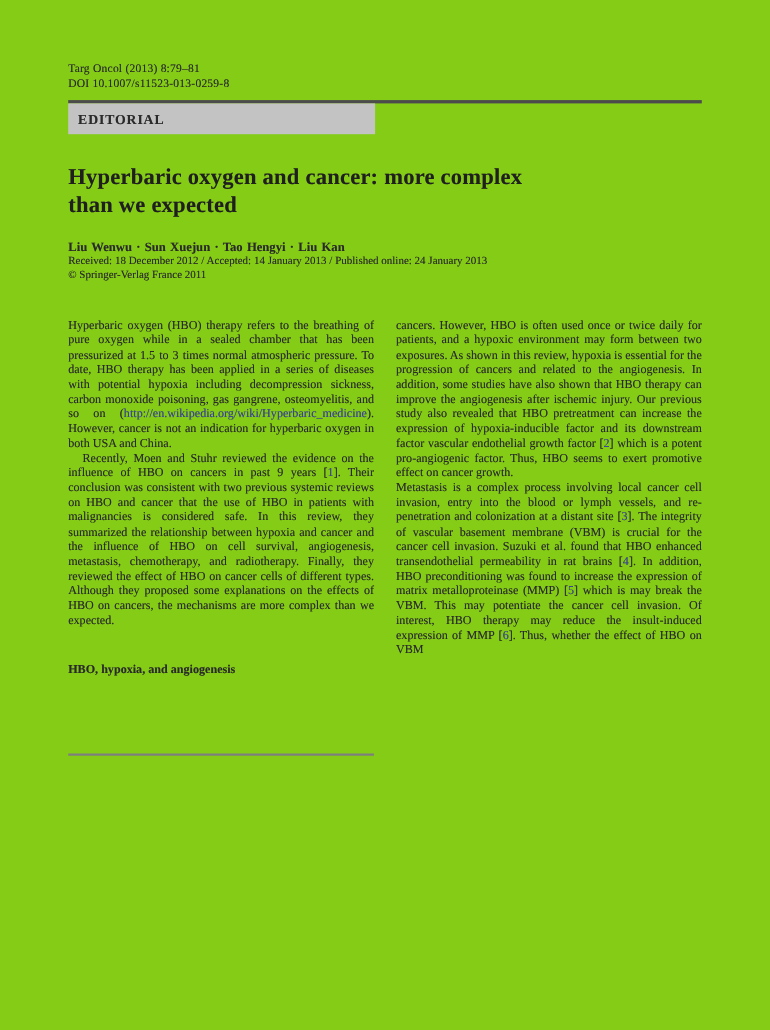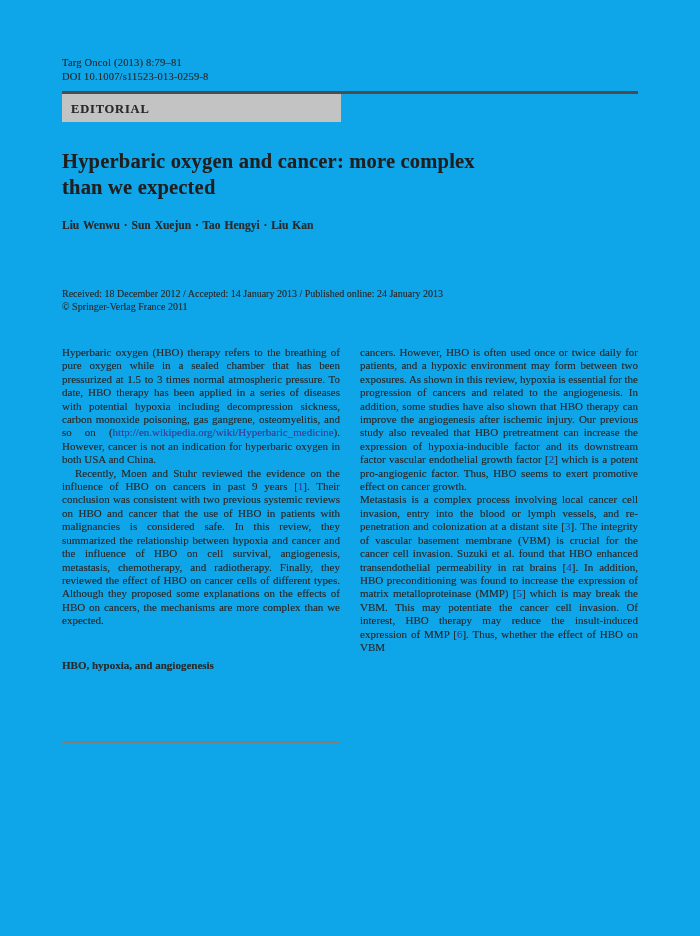--- a/index.html
+++ b/index.html
@@ -4,21 +4,21 @@
 <style>
   html, body {
     margin: 0;
     padding: 0;
     background: #ffffff;
   }
   .page {
     position: relative;
     width: 700px;
     height: 936px;
-    background: #0ea5e9;
+    background: #84cc16;
     font-family: "Liberation Serif", "DejaVu Serif", serif;
     color: #2a2a2a;
     overflow: hidden;
     text-shadow: 0 0 0.4px rgba(40,40,40,0.45);
   }
   .content {
     position: absolute;
     left: 62px;
     top: 56px;
     width: 576px;
@@ -48,21 +48,20 @@
     letter-spacing: 0.2px;
     color: #1f1f1f;
   }
   .authors {
     margin-top: 19px;
     font-size: 11.5px;
     font-weight: bold;
     word-spacing: 1px;
   }
   .history {
-    margin-top: 56px;
     font-size: 10px;
     line-height: 13px;
     font-family: Liberation Serif, serif;
   }
   .columns {
     margin-top: 33px;
     display: flex;
     gap: 20px;
     height: 404px;
     position: relative;

